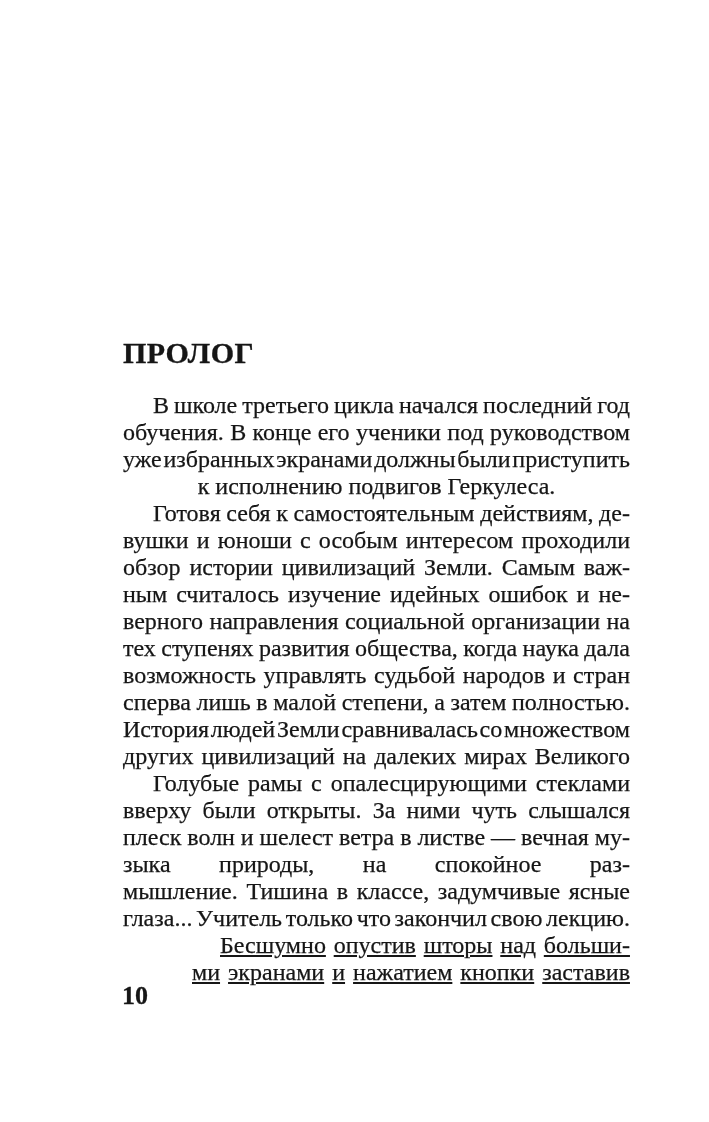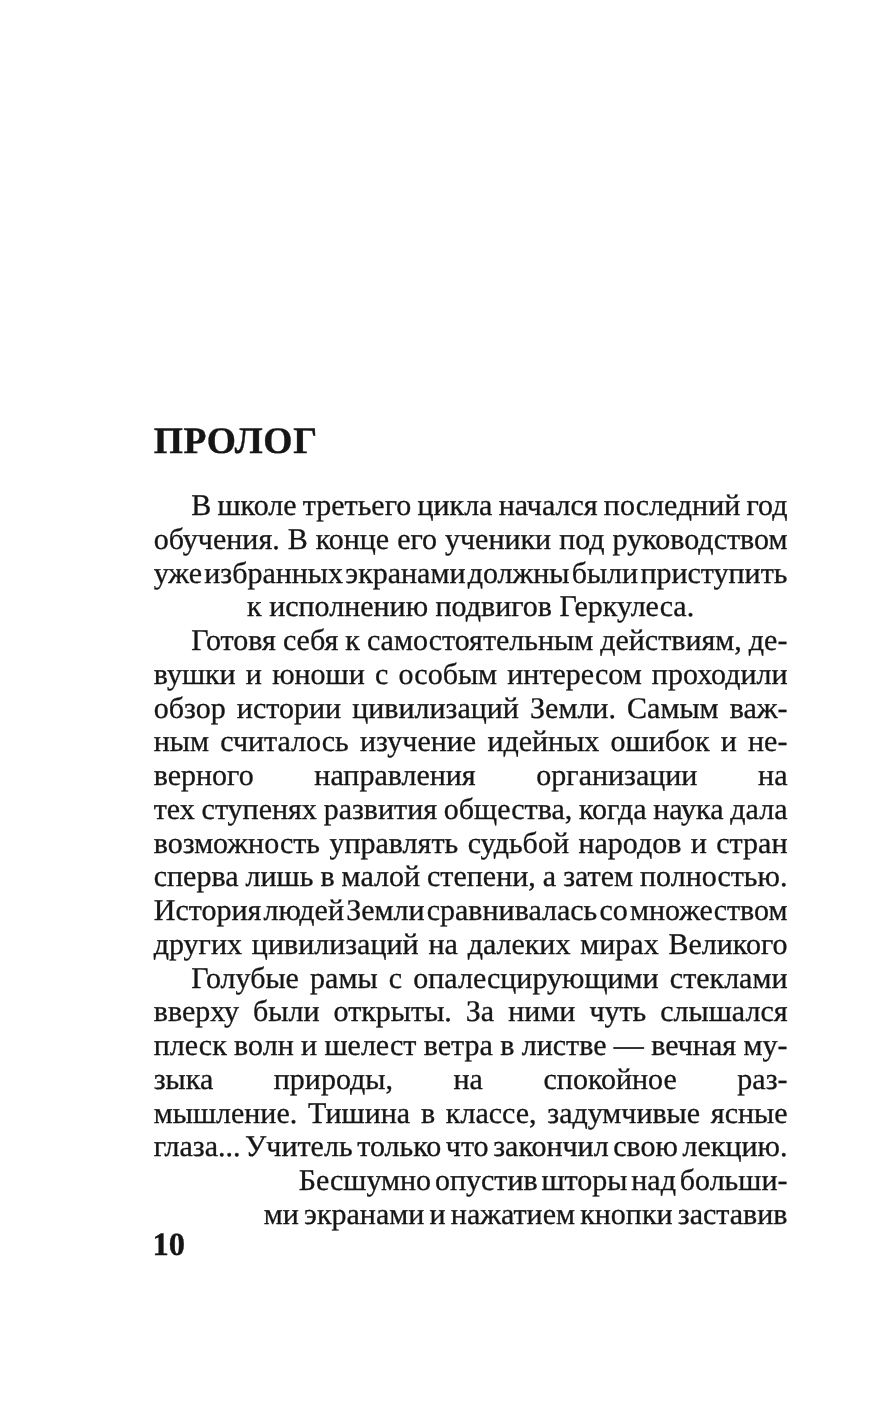--- a/index.html
+++ b/index.html
@@ -47,21 +47,21 @@
     align-items: baseline;
     height: 27px;
     white-space: nowrap;
   }
   .line span { white-space: pre; }
   .line.end {
     display: block;
     text-align: center;
   }
   .line.indent { padding-left: 30px; }
-  .line.shift { margin-left: 88px; }
+  .line.shift { margin-left: 69px; text-decoration: underline; }
   .line.shift.indent { padding-left: 28px; }
   .page-number {
     position: absolute;
     left: 122px;
     top: 982px;
     font-size: 26px;
     line-height: 27px;
     font-weight: bold;
     color: #161616;
     -webkit-text-stroke: 0.3px #161616;
@@ -132,20 +132,21 @@
         <span>считалось</span>
         <span>изучение</span>
         <span>идейных</span>
         <span>ошибок</span>
         <span>и</span>
         <span>не-</span>
       </div>
     <div class="line">
         <span>верного</span>
         <span>направления</span>
+        <span>социальной</span>
         <span>организации</span>
         <span>на</span>
       </div>
     <div class="line">
         <span>тех</span>
         <span>ступенях</span>
         <span>развития</span>
         <span>общества,</span>
         <span>когда</span>
         <span>наука</span>

